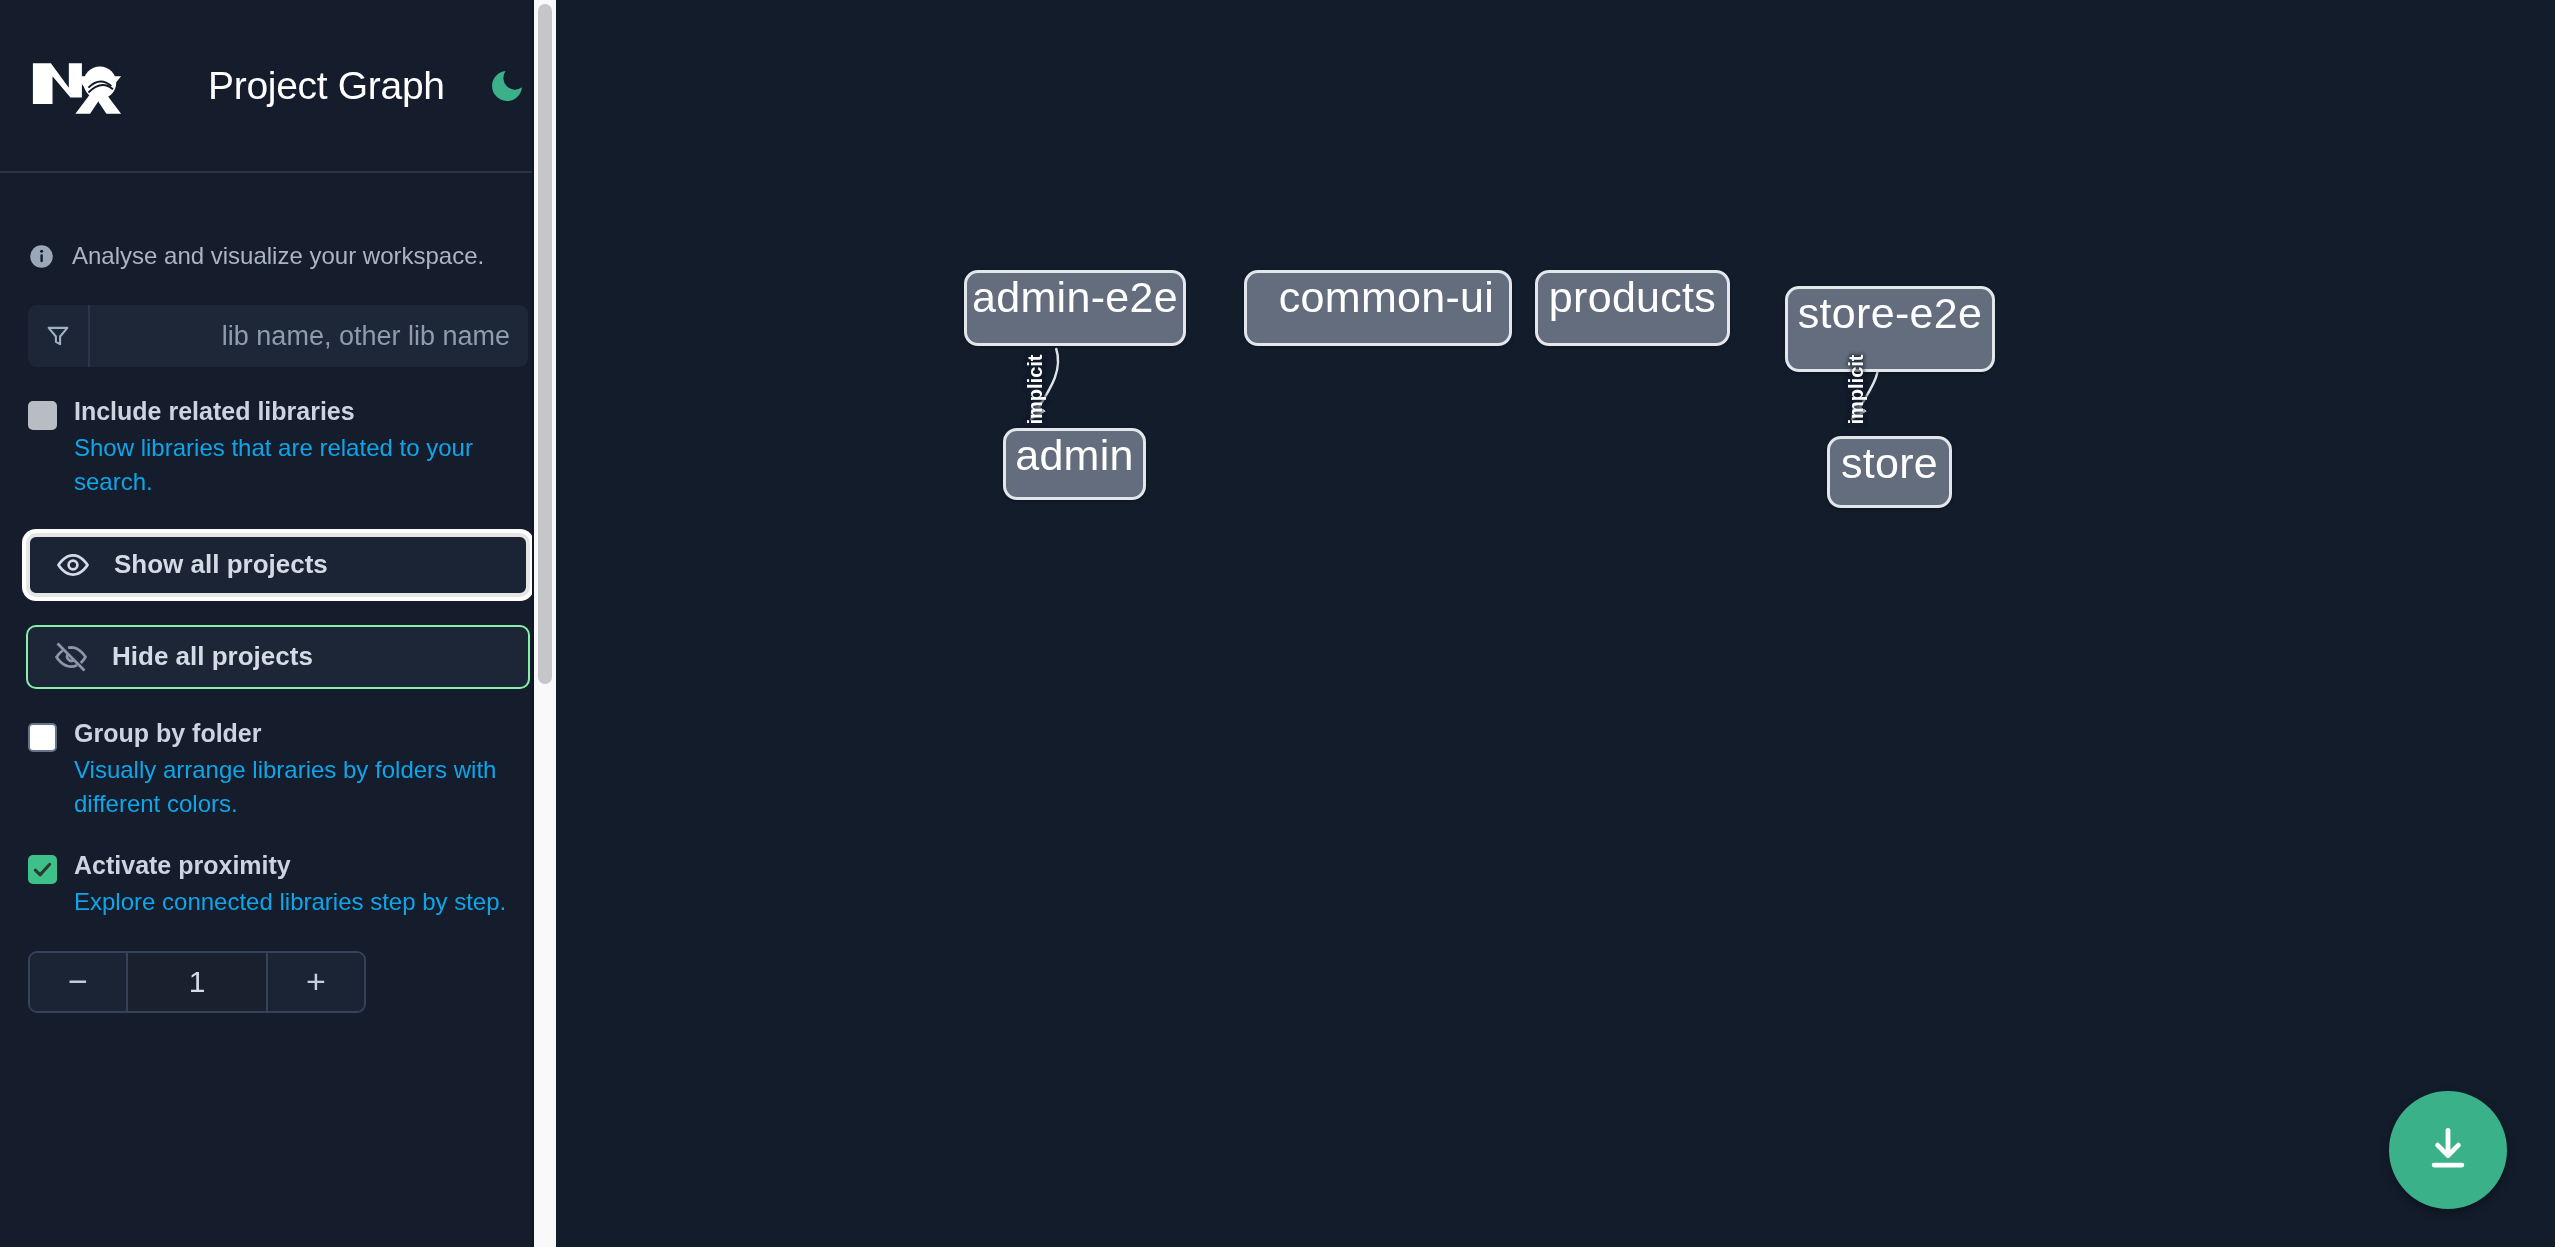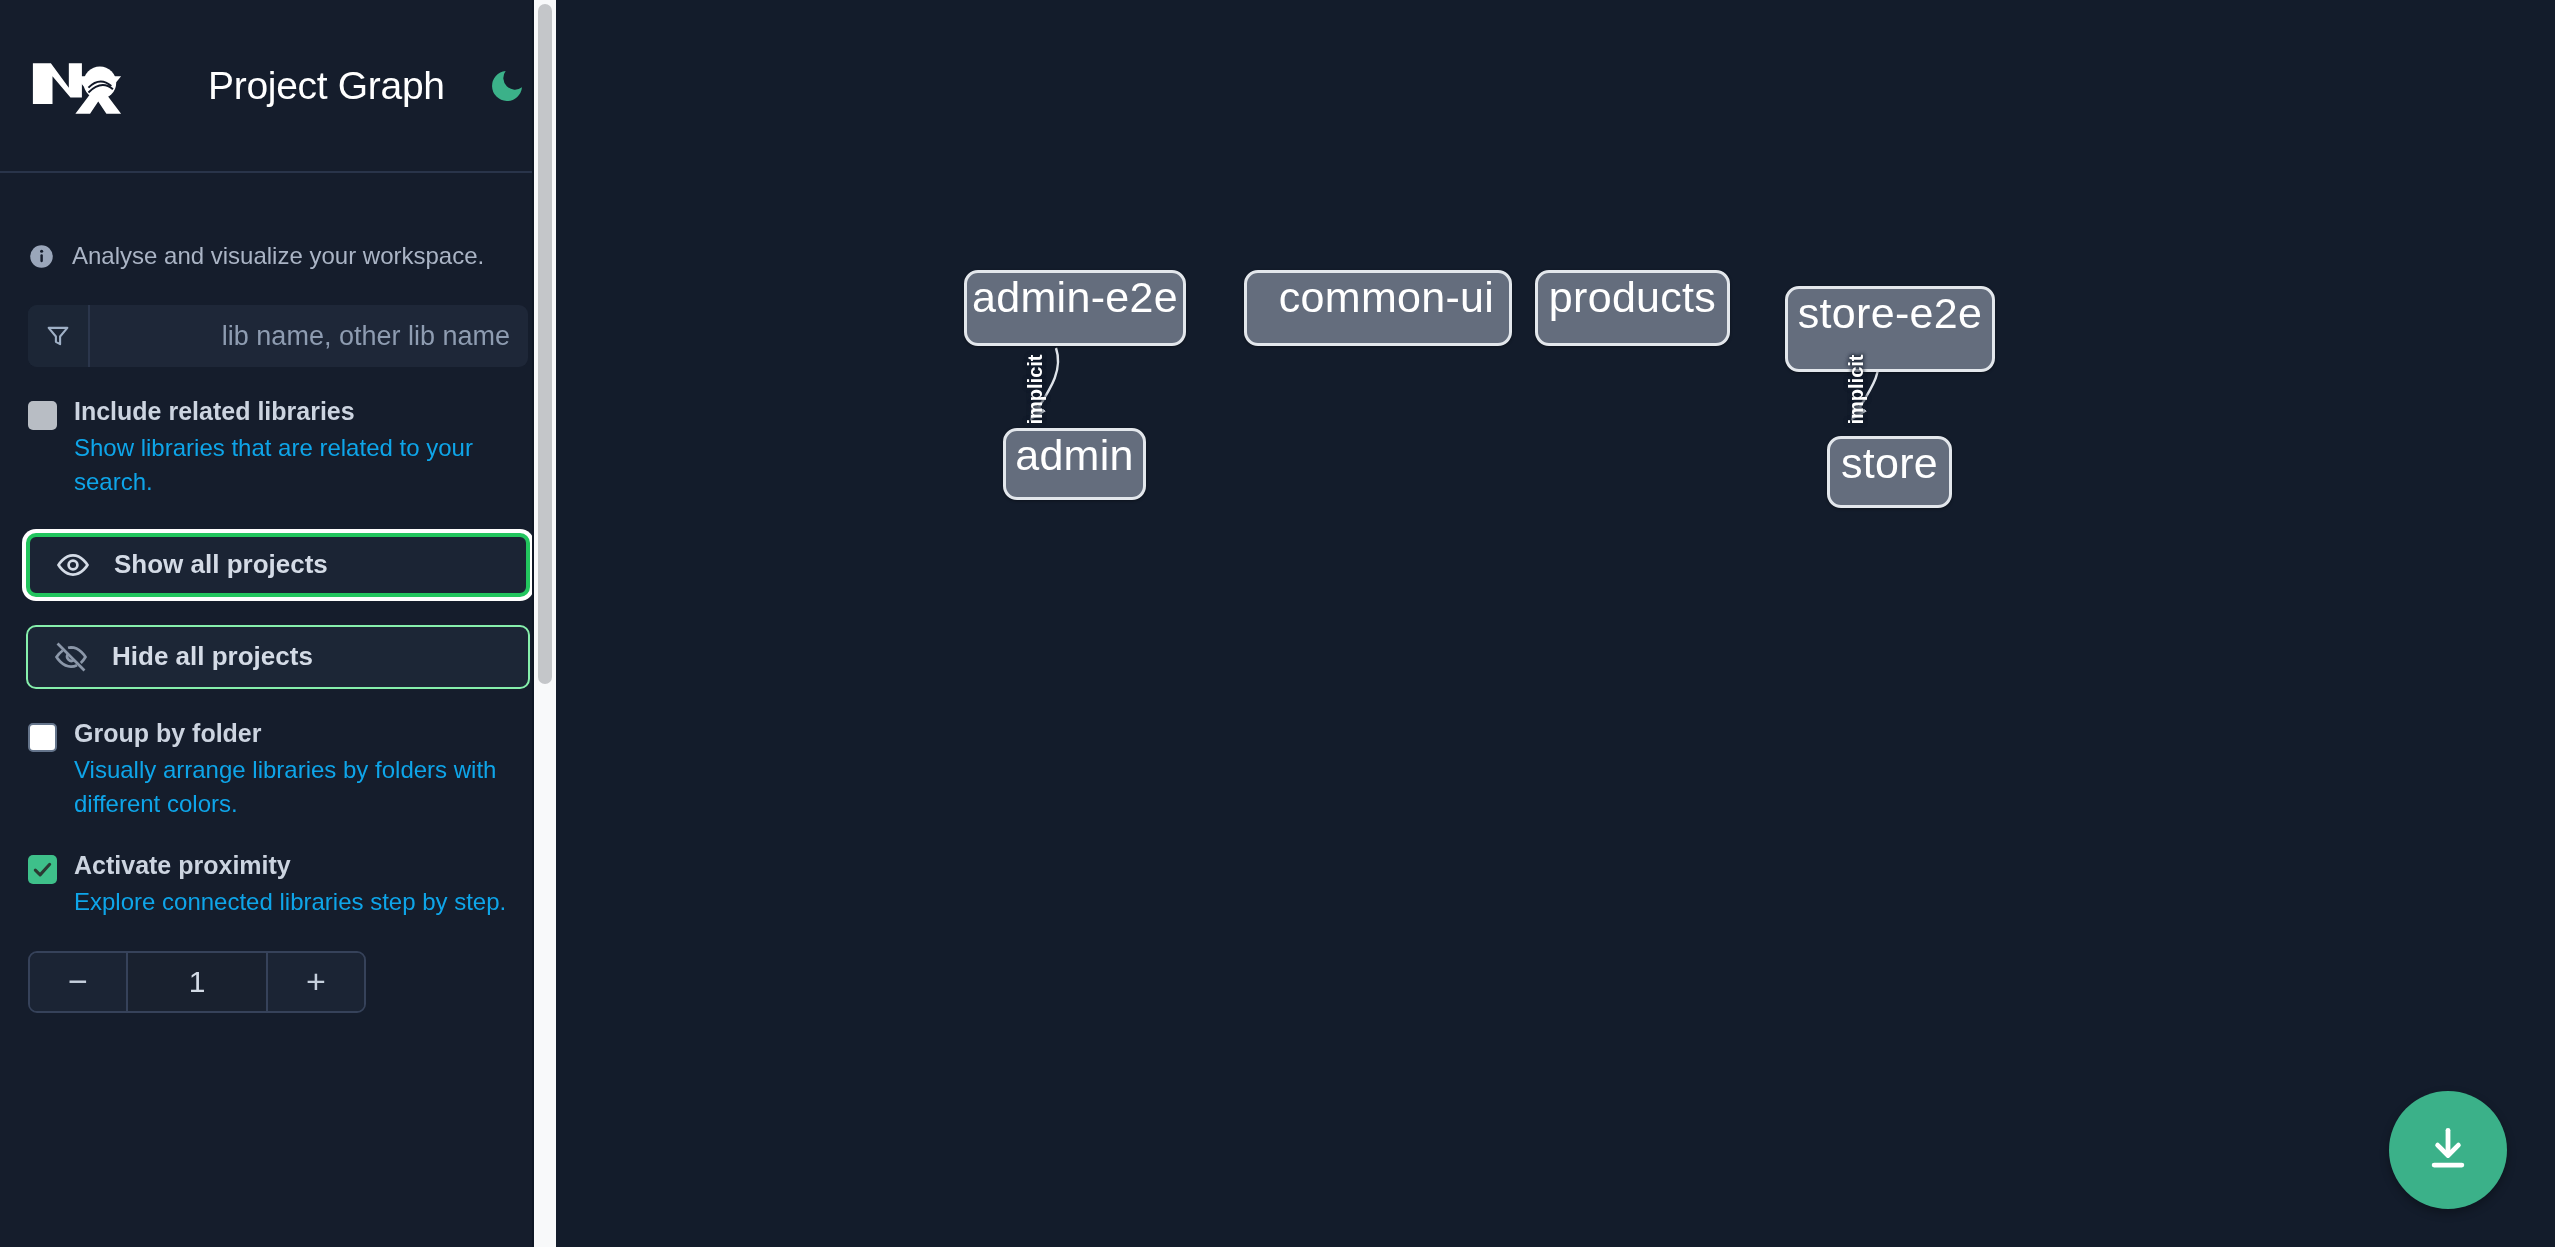--- a/index.html
+++ b/index.html
@@ -89,21 +89,21 @@
     display: flex; align-items: center; gap: 24px;
     padding-left: 26px;
     background: #1c2636;
     border-radius: 10px;
     font-size: 26px; font-weight: 700; color: #d4dbe6;
     border: 2px solid #86efac;
     cursor: pointer;
     font-family: "Liberation Sans", sans-serif;
   }
   .btn.focused {
-    border: 4px solid #22c55e;
+    border: 4px solid #e5e5e5;
     box-shadow: 0 0 0 4px #ffffff;
     background: #1b2434;
   }
   .btn .bicon { width: 34px; height: 34px; flex: 0 0 34px; display:flex; align-items:center;}
   .btn-gap { height: 28px; }
 
   .stepper-wrap { padding: 0 28px; margin-top: 32px; }
   .stepper {
     display: flex; width: 338px; height: 62px;
     border: 2px solid #36425a; border-radius: 9px; overflow: hidden;

